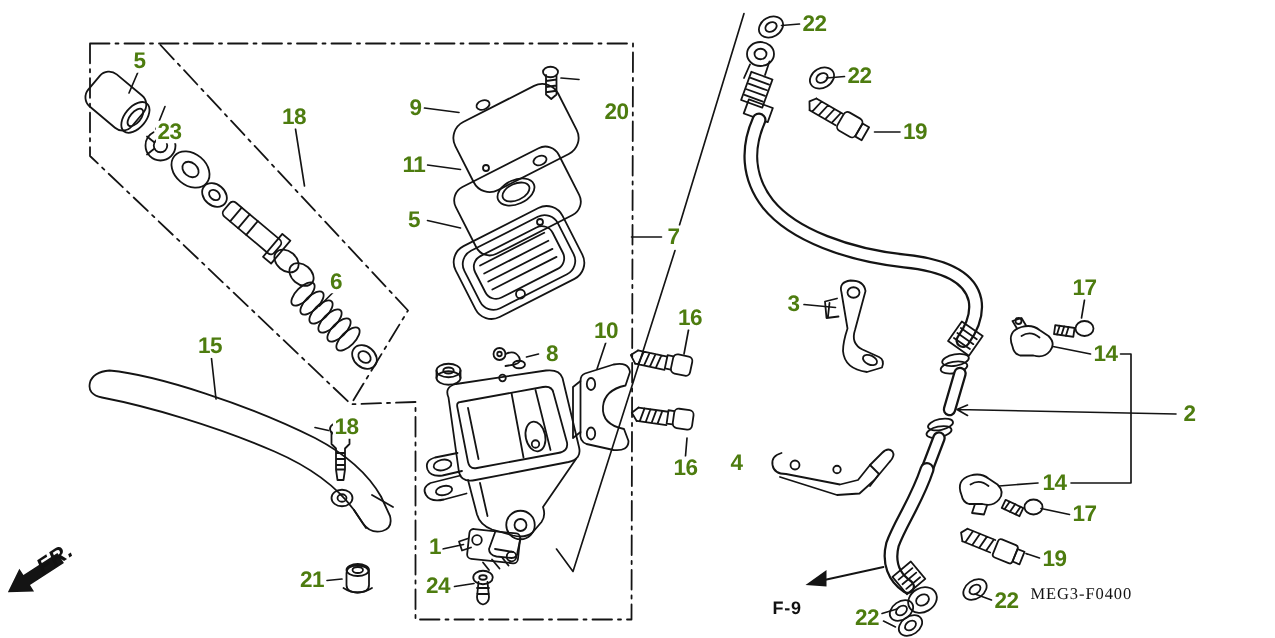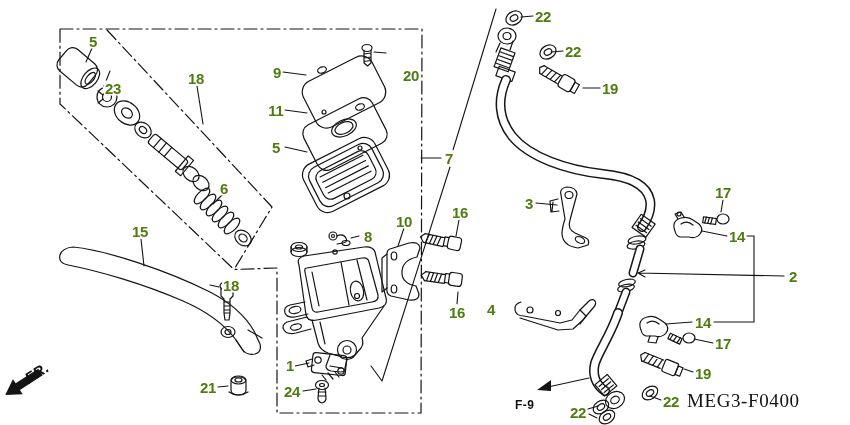--- a/index.html
+++ b/index.html
@@ -5,21 +5,21 @@
   html,body{margin:0;padding:0;background:#fff;}
   .stage{position:relative;width:850px;height:425px;background:#fff;overflow:hidden;
          font-family:"Liberation Sans",sans-serif;color:#111;}
   .stage svg{position:absolute;left:0;top:0;}
   .callout{position:absolute;transform:translate(-50%,-50%);font-weight:700;font-size:15px;
            line-height:1;letter-spacing:-0.3px;color:#4d7c0f;background:#fff;padding:0 1px;}
   .fr-label{position:absolute;left:26px;top:371px;transform:rotate(-33deg);transform-origin:left center;
             font-weight:700;font-style:italic;font-size:15px;letter-spacing:0.5px;}
   .f9-label{position:absolute;left:515px;top:398px;font-weight:700;font-size:12px;letter-spacing:0.5px;}
   .code-label{position:absolute;left:687px;top:390px;font-family:"Liberation Serif",serif;
-              font-size:19px;letter-spacing:0.6px;text-align:center;}
+              font-size:11px;letter-spacing:0.6px;text-align:center;}
 </style>
 </head>
 <body>
 
 <div class="stage">
 
 <svg width="850" height="425" viewBox="0 0 850 425" fill="none" stroke="#141414" stroke-width="1.2" stroke-linecap="round" stroke-linejoin="round">
 
   <g stroke-dasharray="13 4 2 4">
     <path d="M60,29 L422,29 L421,413 L277,413 L277,268 L234,269.5 L60,104 Z"></path>

